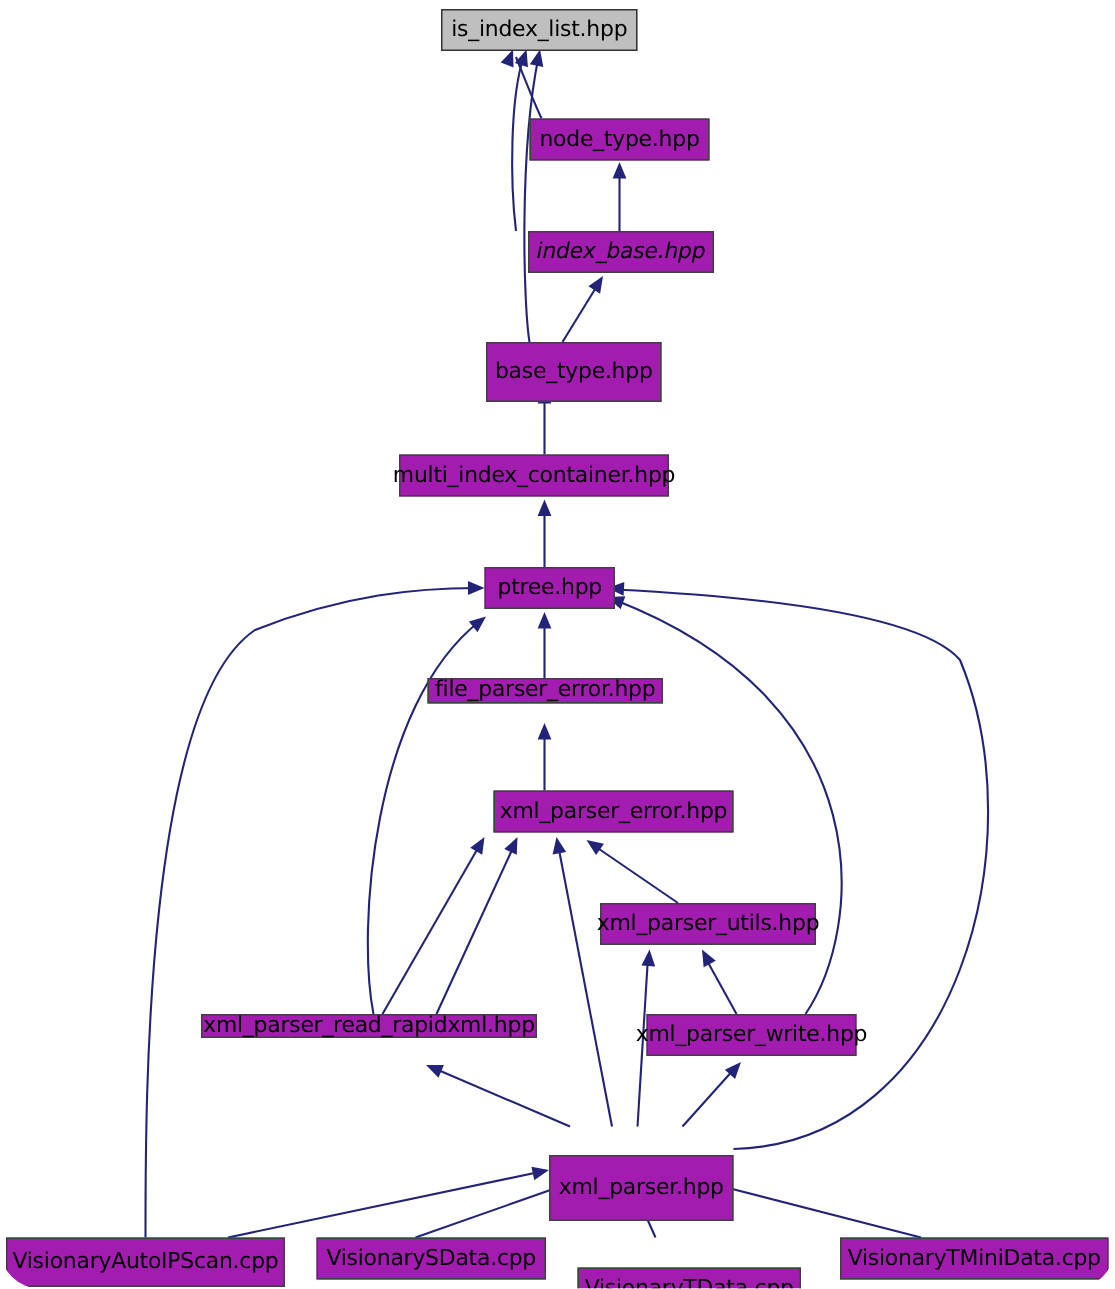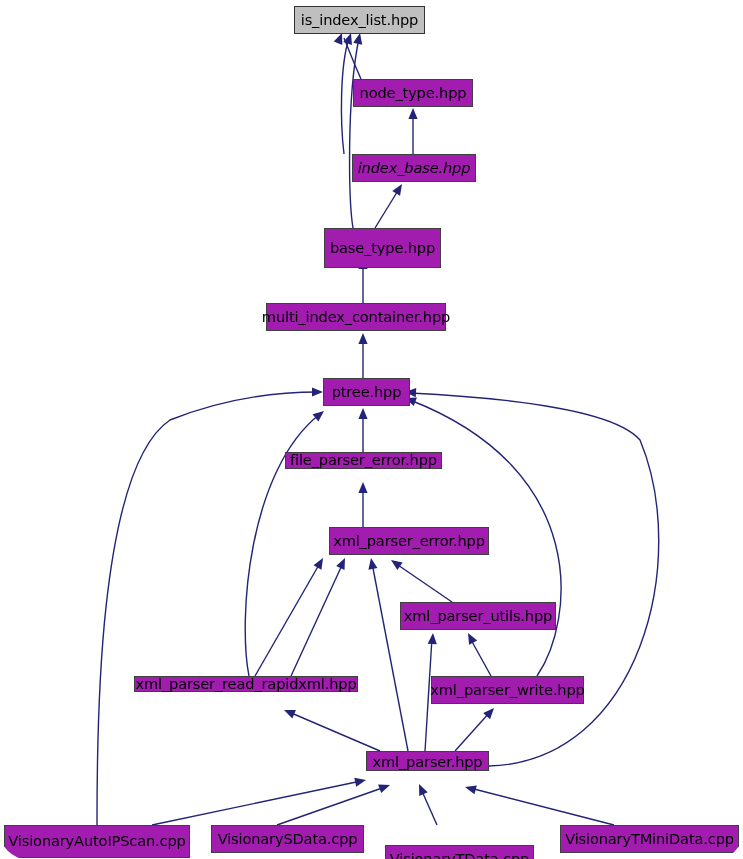--- a/index.html
+++ b/index.html
@@ -178,30 +178,30 @@
       </div>
       <div class="node-box" style="left: 323px; top: 378px; width: 87px; height: 28px;">
         <span class="node-label">ptree.hpp</span>
       </div>
       <div class="node-box" style="left: 285px; top: 452px; width: 157px; height: 17px;">
         <span class="node-label">file_parser_error.hpp</span>
       </div>
       <div class="node-box" style="left: 297px; top: 527px; width: 160px; height: 28px; margin-left: 32px;">
         <span class="node-label">xml_parser_error.hpp</span>
       </div>
-      <div class="node-box" style="left: 400px; top: 602px; width: 156px; height: 28px;">
+      <div class="node-box" style="left: 400px; top: 602px; width: 144px; height: 28px;">
         <span class="node-label">xml_parser_utils.hpp</span>
       </div>
       <div class="node-box" style="left: 134px; top: 676px; width: 224px; height: 16px;">
         <span class="node-label">xml_parser_read_rapidxml.hpp</span>
       </div>
-      <div class="node-box" style="left: 431px; top: 676px; width: 153px; height: 28px;">
+      <div class="node-box" style="left: 431px; top: 676px; width: 140px; height: 28px;">
         <span class="node-label">xml_parser_write.hpp</span>
       </div>
-      <div class="node-box" style="left: 366px; top: 751px; width: 123px; height: 20px; align-items: flex-end;">
+      <div class="node-box" style="left: 366px; top: 770px; width: 123px; height: 44px;">
         <span class="node-label">xml_parser.hpp</span>
       </div>
       <div class="node-box" style="left: 4px; top: 825px; width: 186px; height: 33px;">
         <span class="node-label">VisionaryAutoIPScan.cpp</span>
       </div>
       <div class="node-box" style="left: 211px; top: 825px; width: 153px; height: 28px; justify-content: center;">
         <span class="node-label">VisionarySData.cpp</span>
       </div>
       <div class="node-box" style="left: 385px; top: 825px; width: 149px; height: 28px; margin-top: 20px;">
         <span class="node-label">VisionaryTData.cpp</span>

